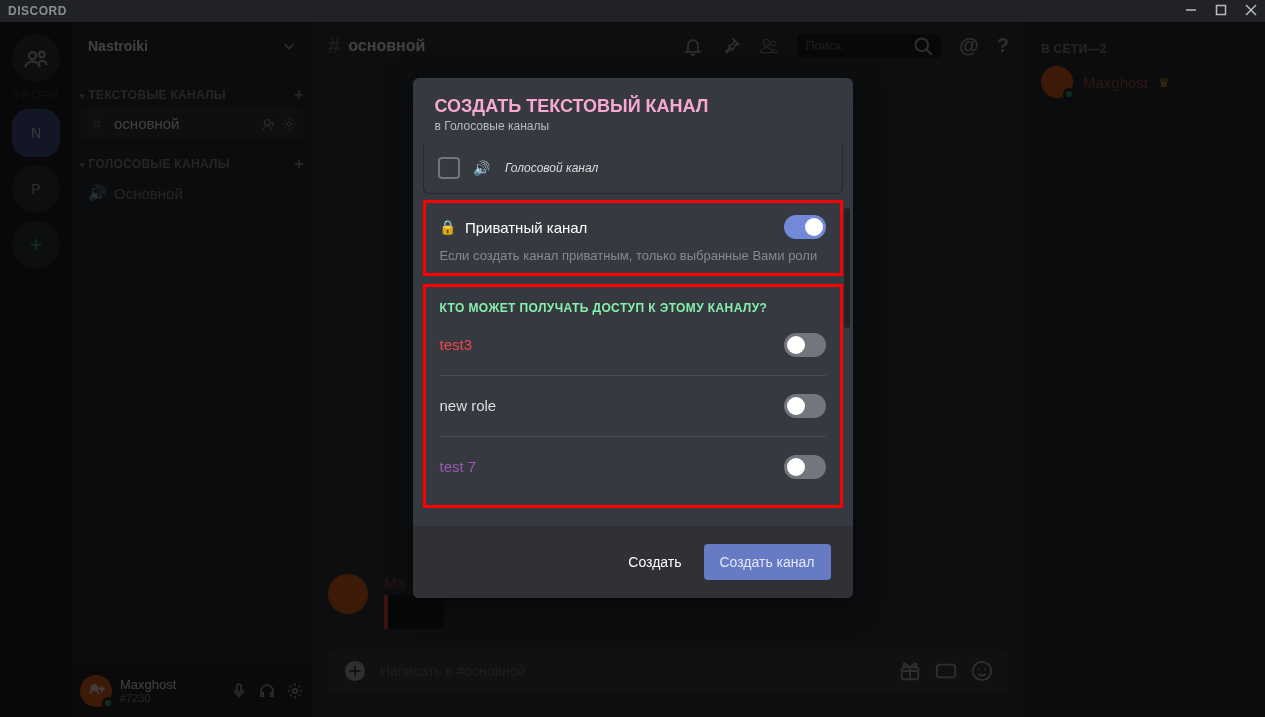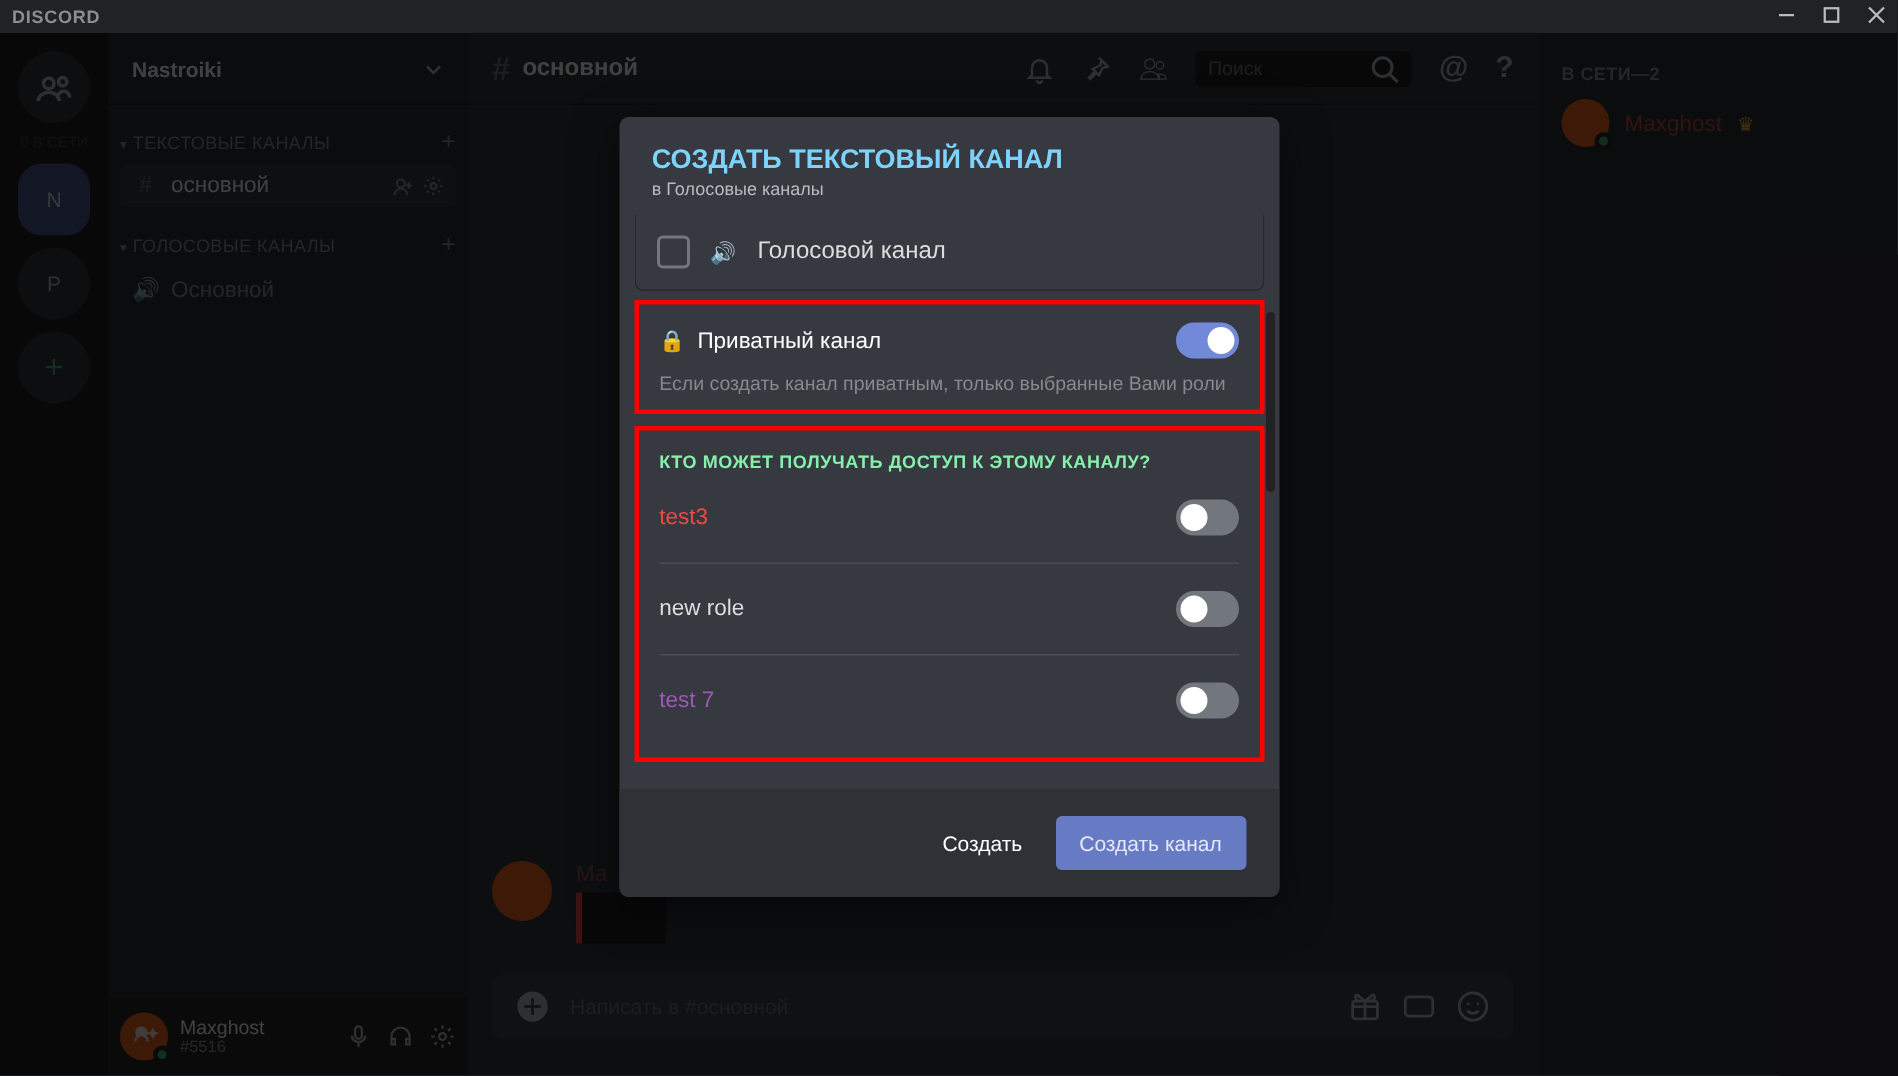--- a/index.html
+++ b/index.html
@@ -65,21 +65,21 @@
     height: 48px;
     display:flex; align-items:center; justify-content:space-between;
     padding: 0 16px;
     color:#fff; font-weight:600;
     border-bottom:1px solid #202225;
   }
   .server-name svg { width:14px; height:14px; stroke:#b9bbbe; }
   .cat {
     display:flex; align-items:center; justify-content:space-between;
     padding: 16px 8px 4px 8px;
-    font-size: 12px; font-weight:400; letter-spacing:.3px;
+    font-size: 12px; font-weight:700; letter-spacing:.3px;
     color:#8e9297;
   }
   .chan {
     display:flex; align-items:center; gap:8px;
     padding: 6px 8px; margin:1px 8px;
     border-radius:4px;
     color:#8e9297;
     font-size:15px;
   }
   .chan.selected { background:#393c43; color:#fff; }
@@ -159,33 +159,33 @@
     position:absolute; inset:0; z-index:10;
     display:flex; align-items:flex-start; justify-content:center;
     padding-top:56px;
   }
   .modal {
     width:440px; background:#36393f; border-radius:6px;
     display:flex; flex-direction:column;
     box-shadow:0 8px 30px rgba(0,0,0,.5);
   }
   .modal-head { padding:18px 22px 10px 22px; }
-  .modal-head h1 { font-size:18px; font-weight:700; color:#7dd3fc; }
+  .modal-head h1 { font-size:18px; font-weight:700; color:#f9a8d4; }
   .modal-head .sub { font-size:12px; color:#b9bbbe; margin-top:2px; }
 
   .modal-body { padding:0 10px 4px 10px; }
   .voice-row {
     border:1px solid #26282c; border-top:none; border-radius:0 0 6px 6px;
     display:flex; align-items:center; gap:14px; padding:14px 14px;
   }
   .chk {
     width:22px; height:22px; border:2px solid #72767d; border-radius:4px;
   }
   .voice-row .ic { color:#b9bbbe; }
-  .voice-row .lbl { color:#dcddde; font-size:16px; }
+  .voice-row .lbl { color:#dcddde; font-size:12px;font-style:italic; }
 
   .box1 {
     border:3px solid #ff0000; margin-top:6px;
     padding:12px 14px 8px 14px;
     position:relative;
   }
   .priv-row { display:flex; align-items:center; gap:8px; }
   .priv-row .lbl { color:#fff; font-size:15px; font-weight:500; }
   .priv-desc { font-size:13px; color:#87898c; margin-top:8px; line-height:1.35; }
 
@@ -312,21 +312,21 @@
 
     <div class="user-panel">
       <div class="avatar">
         <svg viewBox="0 0 24 24" fill="#fff">
             <path d="M10 4c-3 0-5 2-5 5 0 1 .3 2 .9 2.8C4.7 12.8 4 14.3 4 16h2c0-2.2 1.8-4 4-4s4 1.8 4 4h2c0-1.7-.7-3.2-1.9-4.2.6-.8.9-1.8.9-2.8 0-3-2-5-5-5zM19 5l-1.8 3.2L14 9l3.2 1.8L19 14l1.8-3.2L24 9l-3.2-.8L19 5z" opacity=".9"></path>
           </svg>
         <span class="dot"></span>
       </div>
       <div class="uinfo">
         <div style="color:#fff">Maxghost</div>
-        <div class="tag">#5516</div>
+        <div class="tag">#7230</div>
       </div>
       <div class="u-ctr">
         <svg viewBox="0 0 24 24">
             <rect x="9" y="3" width="6" height="11" rx="3" stroke-width="2"></rect>
             <path d="M6 11a6 6 0 0012 0M12 17v4" stroke-width="2"></path>
           </svg>
         <svg viewBox="0 0 24 24">
             <path d="M4 14v-2a8 8 0 0116 0v2M4 14v5h3v-5H4zm13 0v5h3v-5h-3z" stroke-width="2"></path>
           </svg>
         <svg viewBox="0 0 24 24">

